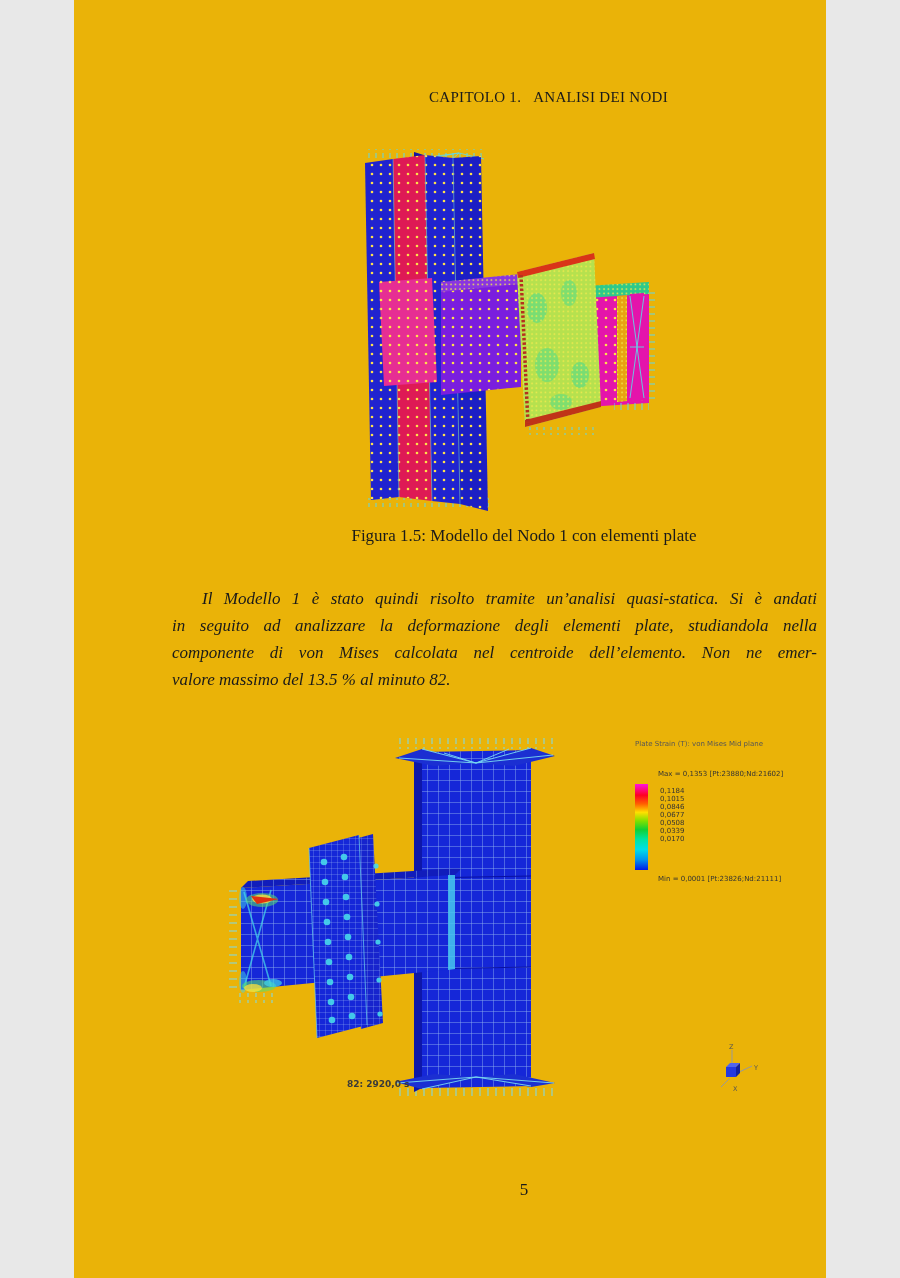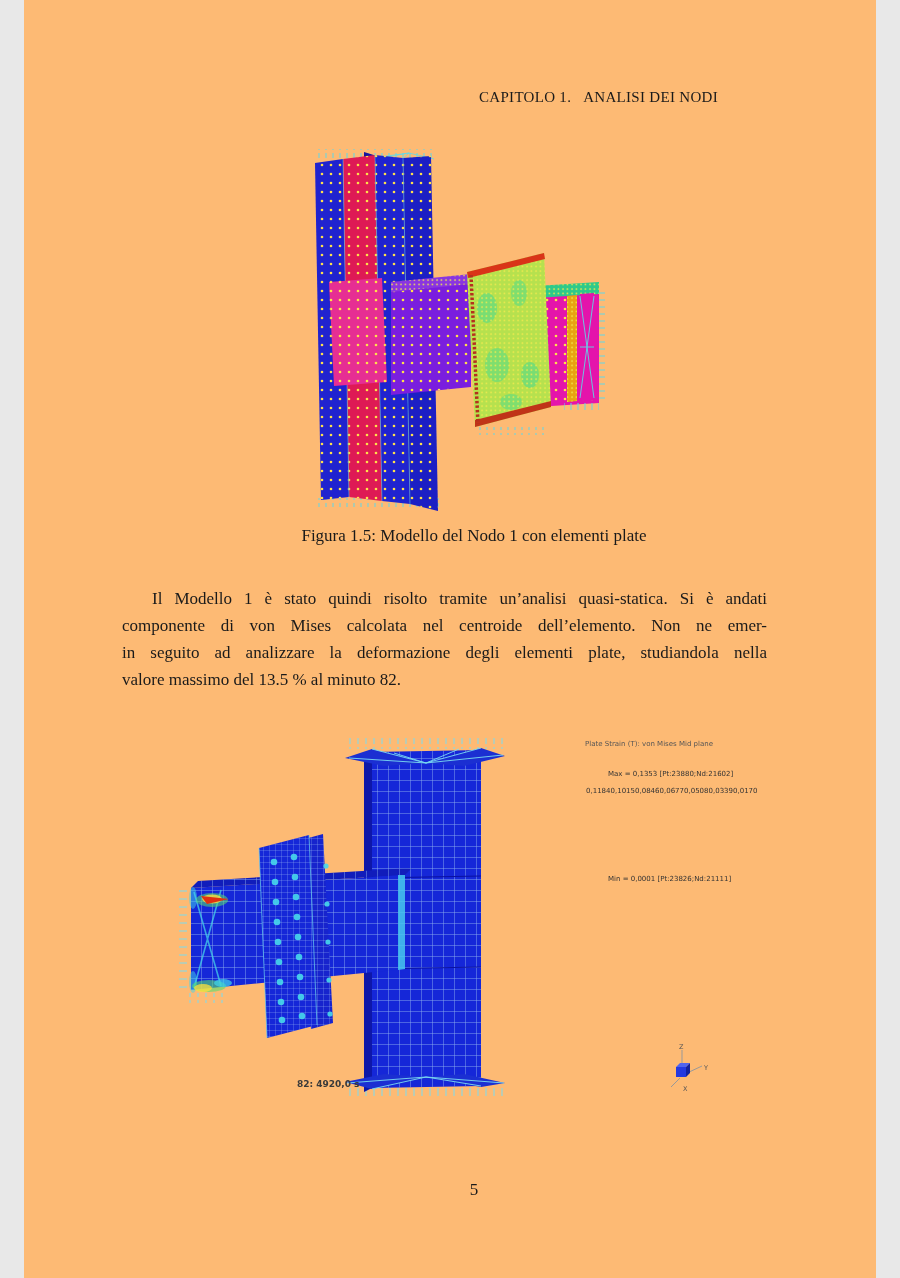--- a/index.html
+++ b/index.html
@@ -1,40 +1,40 @@
 <!DOCTYPE html>
 <html><head>
 <meta charset="utf-8">
 <style>
   html,body{margin:0;padding:0;background:#e8e8e8;}
-  #page{position:relative;width:852px;height:1278px;background:#fdba74;margin:0 auto;
+  #page{position:relative;width:752px;height:1278px;background:#eab308;margin:0 auto;
         font-family:"Liberation Serif","DejaVu Serif",serif;color:#1a1a1a;overflow:hidden;}
   .hdr{position:absolute;top:89px;right:158px;font-size:15px;letter-spacing:.3px;white-space:nowrap;}
   .hdr .gap{display:inline-block;width:12px;}
   .fig{position:absolute;}
   .caption{position:absolute;left:0;width:900px;text-align:center;font-size:17px;}
   #cap1{top:526px;}
   #cap2{top:1108px;}
   .para{position:absolute;left:98px;top:585px;width:645px;font-size:17px;line-height:27px;}
-  .para .ln{text-align:justify;text-align-last:justify;}
+  .para .ln{text-align:justify;text-align-last:justify;font-style:italic;}
   .para .ln.first{text-indent:30px;}
   .para .ln.last{text-align:left;text-align-last:left;}
   .pagenum{position:absolute;top:1180px;left:0;width:900px;text-align:center;font-size:17px;}
   
   #fig2{left:155px;top:736px;width:580px;height:375px;}
   #fig2 svg{position:absolute;left:0;top:0;}
   .legend{position:absolute;left:406px;top:4px;width:170px;
           font-family:"DejaVu Sans","Liberation Sans",sans-serif;font-size:7px;color:#444;}
   .legend .ttl{margin-bottom:22px;color:#555;}
   .legend .mx,.legend .mn{color:#333;padding-left:23px;}
   .legend .body{display:flex;margin:6px 0 5px 0;}
   .cbar{width:13px;height:86px;
     background:linear-gradient(180deg,#ff10e0 0%,#ff0022 13%,#ff5f00 23%,#ffe000 33%,#7fe000 43%,#12d033 53%,#00e49e 64%,#00dfe8 76%,#0094f0 88%,#001ae8 100%);}
-  .levels{display:flex;flex-direction:row;justify-content:flex-start;
-          padding:3px 0 2px 0;margin-left:1px;color:#333;}
+  .levels{display:flex;flex-direction:column;justify-content:flex-start;
+          padding:3px 0 2px 0;margin-left:12px;color:#333;}
   .tstamp{position:absolute;left:118px;top:343px;font-family:"DejaVu Sans","Liberation Sans",sans-serif;
           font-size:9px;font-weight:bold;color:#3a3a3a;}
 </style>
 </head>
 <body>
 
 <div id="page">
 
   <div class="hdr">
     <span>CAPITOLO 1.</span><span class="gap"></span><span>ANALISI DEI NODI</span>
@@ -114,22 +114,22 @@
         <path d="M162 132L169 281" stroke="#b5301e" stroke-width="3.5" stroke-dasharray="2.5,2" fill="none"></path>
         <rect x="170" y="284" width="68" height="8" fill="url(#tv)"></rect>
       </g>
     </svg>
   </div>
 
   <div class="caption" id="cap1">Figura 1.5: Modello del Nodo 1 con elementi plate</div>
 
   <div class="para">
     <div class="ln first">Il Modello 1 è stato quindi risolto tramite un’analisi quasi-statica. Si è andati</div>
+    <div class="ln">in seguito ad analizzare la deformazione degli elementi plate, studiandola nella</div>
     <div class="ln">componente di von Mises calcolata nel centroide dell’elemento.  Non ne emer-</div>
-    <div class="ln">in seguito ad analizzare la deformazione degli elementi plate, studiandola nella</div>
     <div class="ln last">valore massimo del 13.5 % al minuto 82.</div>
   </div>
 
   <div class="fig" id="fig2">
     <svg width="560" height="375" viewBox="0 0 560 375">
       <defs>
         <pattern id="m11" width="11" height="11" patternUnits="userSpaceOnUse">
           <path d="M11 0H0v11" fill="none" stroke="#8fb2ee" stroke-width="0.9"></path>
         </pattern>
         <pattern id="m6" width="6" height="6" patternUnits="userSpaceOnUse">
@@ -232,18 +232,18 @@
           <span>0,0846</span>
           <span>0,0677</span>
           <span>0,0508</span>
           <span>0,0339</span>
           <span>0,0170</span>
         </div>
       </div>
       <div class="mn">Min = 0,0001 [Pt:23826;Nd:21111]</div>
     </div>
 
-    <div class="tstamp">82: 4920,0 s</div>
+    <div class="tstamp">82: 2920,0 s</div>
   </div>
 
 
   <div class="pagenum">5</div>
 </div>
 
 </body></html>

